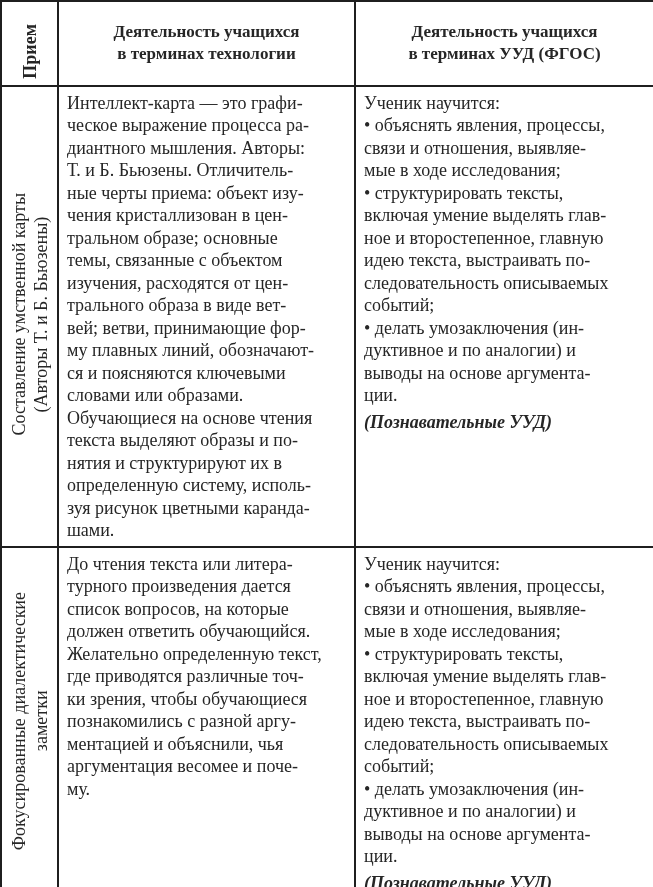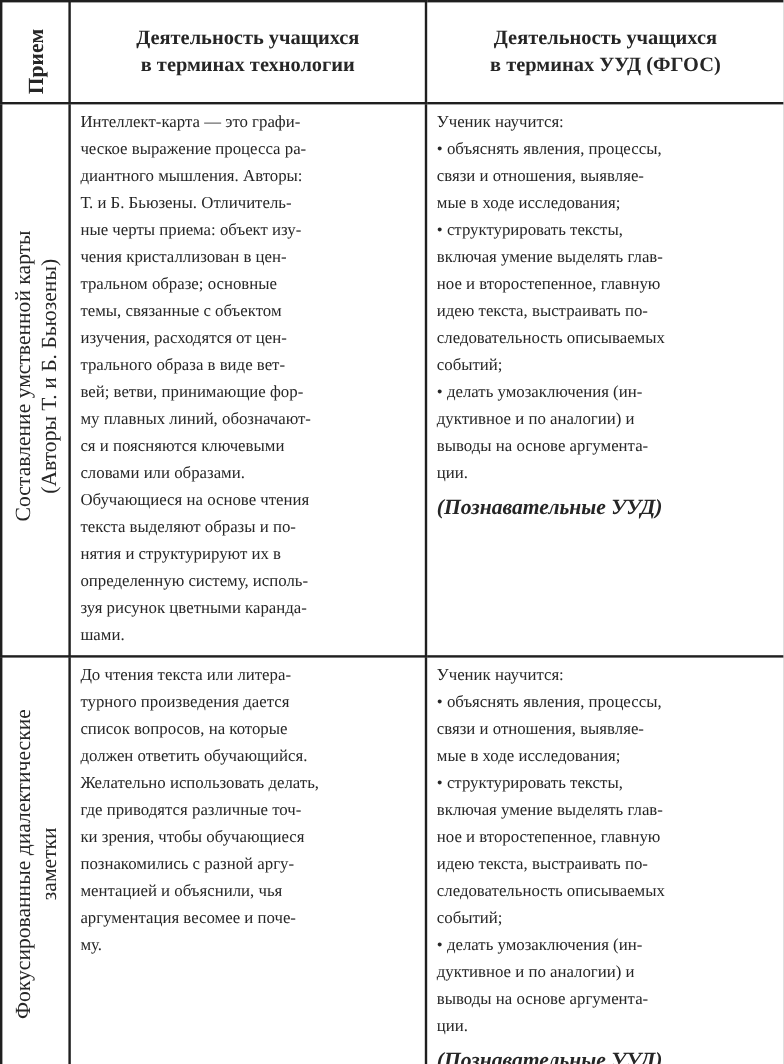--- a/index.html
+++ b/index.html
@@ -64,21 +64,21 @@
     color: #262626;
   }
   .rotated.bold { font-weight: bold; font-size: 18px; }
 
   
   td.text-cell {
     vertical-align: top;
   }
   .cell-body {
     white-space: pre-line;
-    font-size: 14px;
+    font-size: 18px;
     line-height: 22.5px;
     padding: 5px 4px 4px 8px;
     text-align: left;
   }
   .cell-note {
     font-style: italic;
     font-size: 18px;
     line-height: 22.5px;
     padding: 0 4px 4px 8px;
     font-weight: bold;
@@ -154,21 +154,21 @@
     <tr class="bottom-row">
       <td class="label-cell">
         <span class="rotated">Фокусированные диалектические
 заметки</span>
       </td>
       <td class="text-cell">
         <div class="cell-body">До чтения текста или литера-
 турного произведения дается
 список вопросов, на которые
 должен ответить обучающийся.
-Желательно использовать делать,
+Желательно определенную текст,
 где приводятся различные точ-
 ки зрения, чтобы обучающиеся
 познакомились с разной аргу-
 ментацией и объяснили, чья
 аргументация весомее и поче-
 му.</div>
       </td>
       <td class="text-cell">
         <div class="cell-body">Ученик научится:
 • объяснять явления, процессы,

